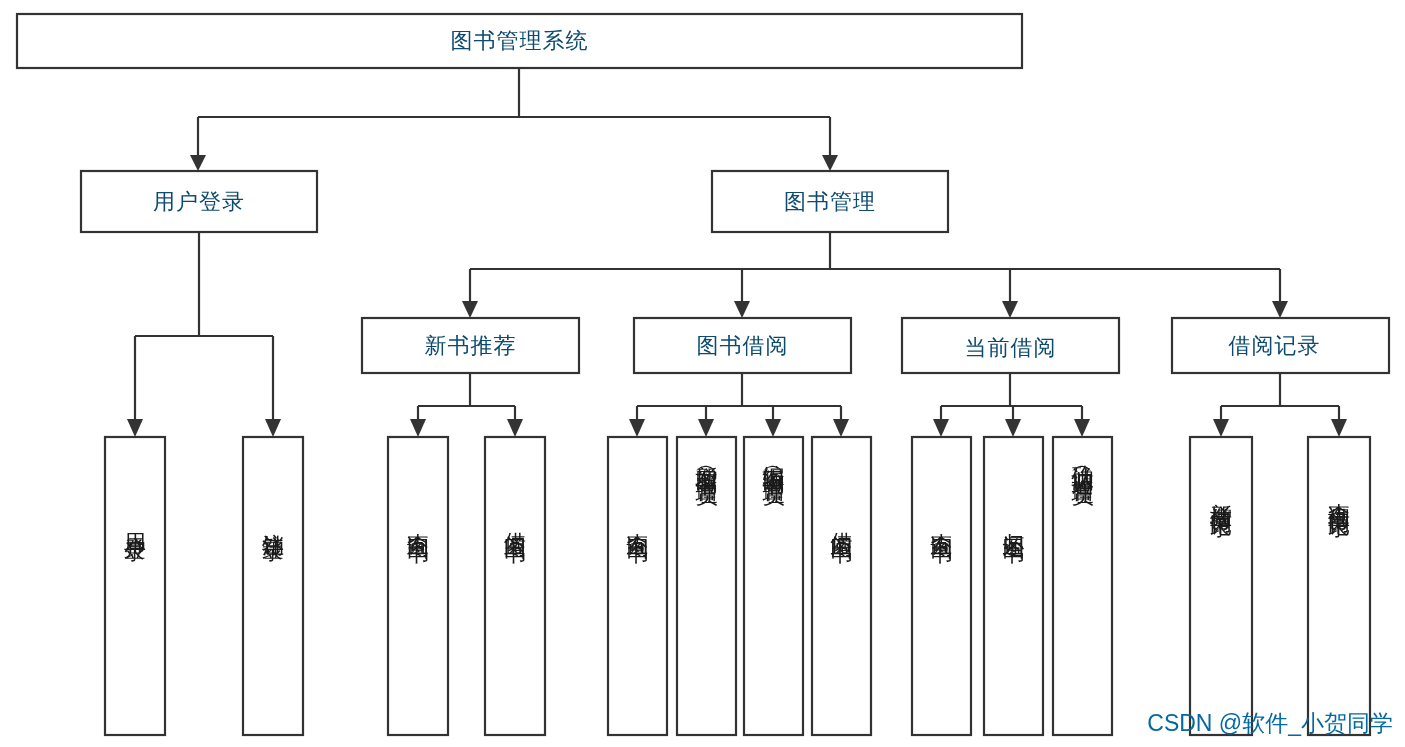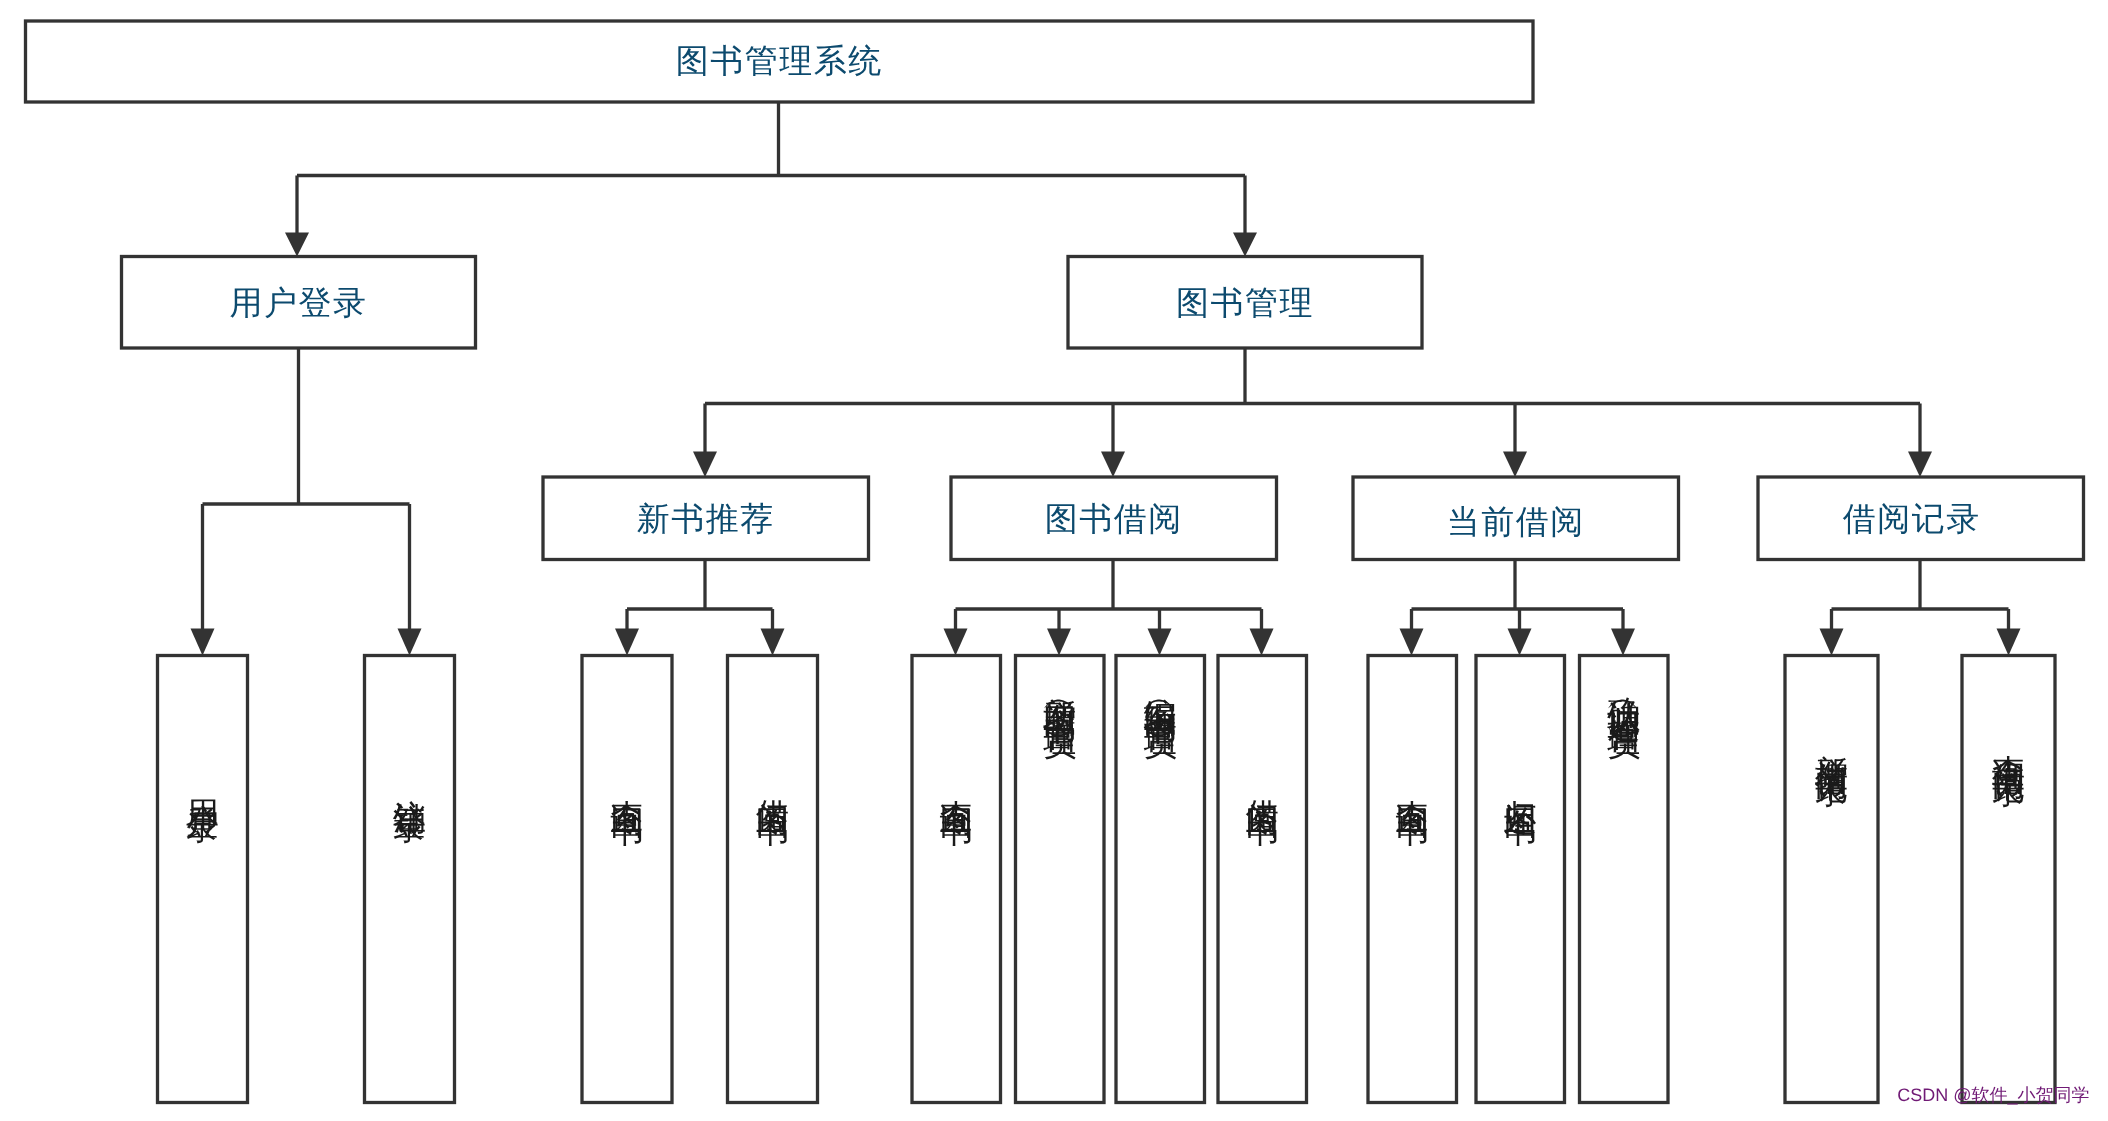--- a/index.html
+++ b/index.html
@@ -71,22 +71,22 @@
     font-size: 22px;
     color: #0c4a6e;
     white-space: nowrap;
     letter-spacing: 1px;
   }
   .watermark {
     position: absolute;
     right: 12px;
     bottom: 8px;
     font-family: "Liberation Sans", "DejaVu Sans", sans-serif;
-    font-size: 12px;
-    color: #701a75;
+    font-size: 23px;
+    color: #0369a1;
     white-space: nowrap;
     pointer-events: none;
   }
 </style>
 </head>
 <body>
 
 <div id="diagram-root">
 
   <svg class="flow-svg" viewBox="0 0 1405 747">

